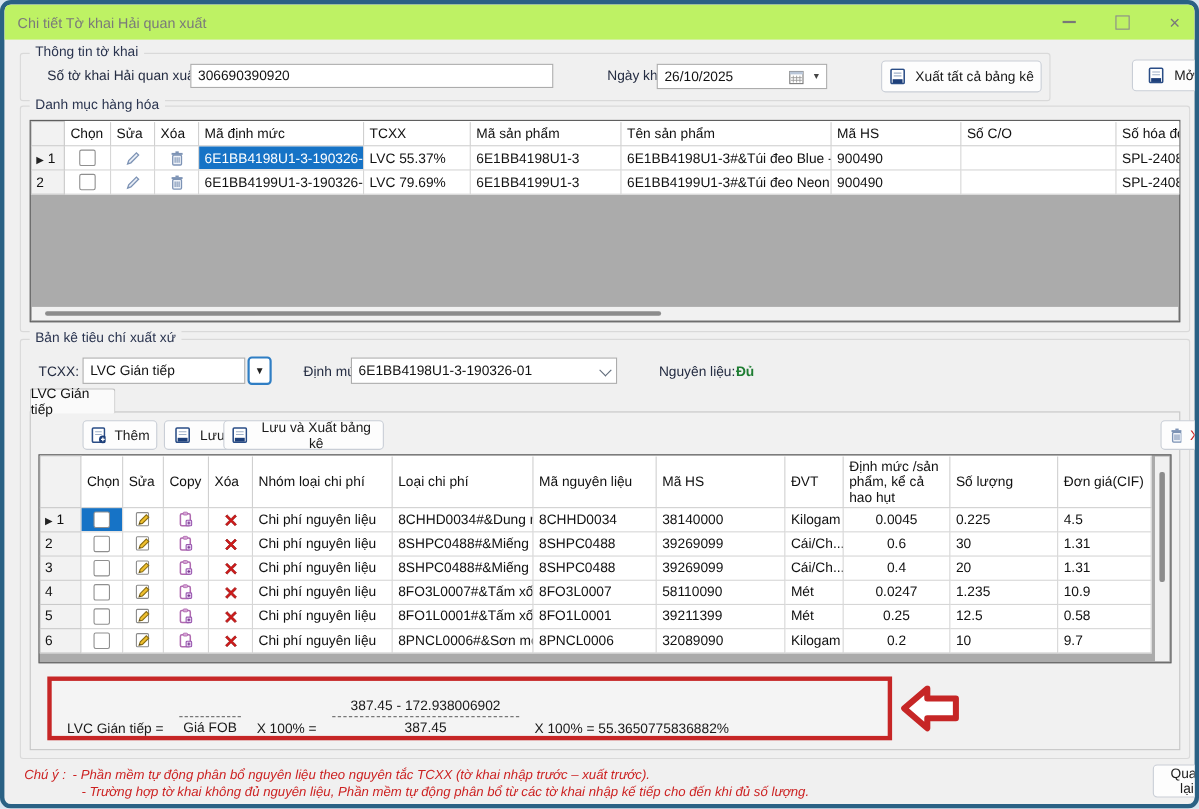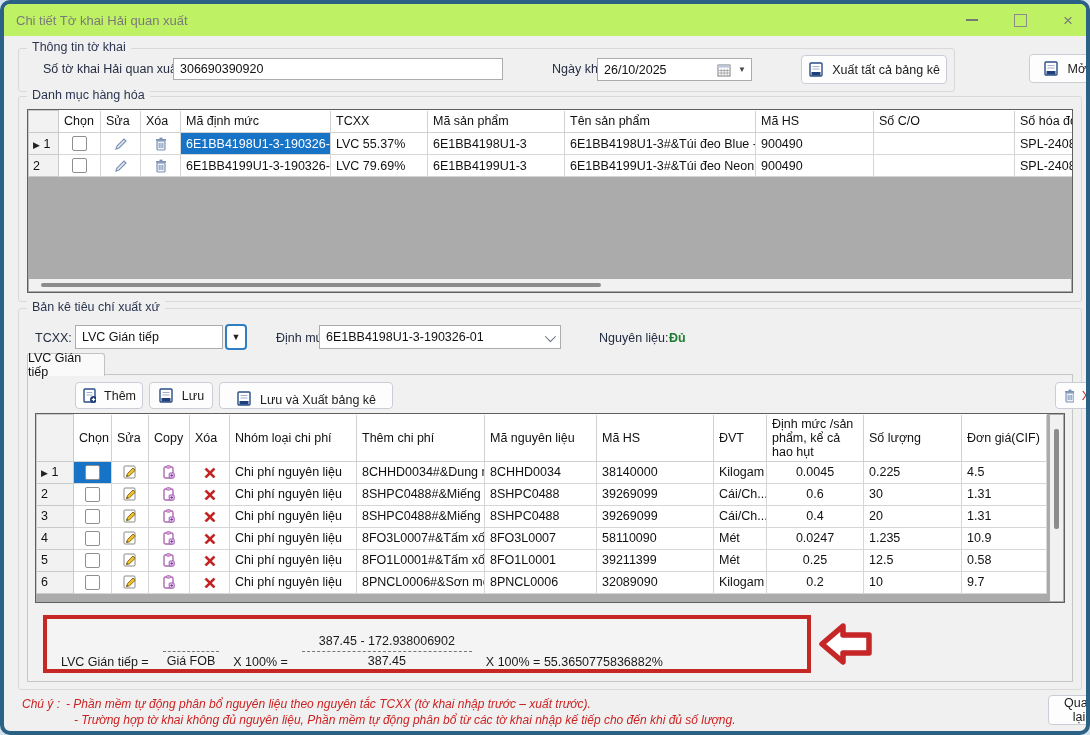--- a/index.html
+++ b/index.html
@@ -267,21 +267,21 @@
           <use href="#ic-add"></use>
         </svg>
       <span>Thêm</span>
     </button>
     <button class="btn" style="position:absolute;left:90px;top:73px;width:64px;height:27px;">
       <svg class="icon-svg" width="16" height="16">
           <use href="#ic-export"></use>
         </svg>
       <span>Lưu</span>
     </button>
-    <button class="btn" style="position:absolute;left:160px;top:73px;width:174px;height:27px;align-items:flex-end;">
+    <button class="btn" style="position:absolute;left:144px;top:73px;width:146px;height:27px;">
       <svg class="icon-svg" width="16" height="16">
           <use href="#ic-export"></use>
         </svg>
       <span>Lưu và Xuất bảng kê</span>
     </button>
     <button class="btn" style="position:absolute;left:996px;top:73px;width:56px;height:27px;">
       <svg class="icon-svg" width="15" height="15">
           <use href="#ic-trash-red"></use>
         </svg>
       <span class="red-text">Xóa</span>
@@ -305,21 +305,21 @@
             <col style="width:85px">
         </colgroup>
         <tbody>
             <tr style="height:46px;">
           <th class="rowhead"></th>
           <th class="cell-center">Chọn</th>
           <th class="cell-center">Sửa</th>
           <th class="cell-center">Copy</th>
           <th class="cell-center">Xóa</th>
           <th>Nhóm loại chi phí</th>
-          <th>Thêm chi phí</th>
+          <th>Loại chi phí</th>
           <th style="white-space:normal;">Mã nguyên liệu</th>
           <th>Mã HS</th>
           <th>ĐVT</th>
           <th style="white-space:normal;line-height:14px;">Định mức /sản phẩm, kể cả hao hụt</th>
           <th>Số lượng</th>
           <th>Đơn giá(CIF)</th>
         </tr>
         <tr style="height:22px;">
           <td class="rowhead"><span class="row-ind">▶</span> <span>1</span></td>
           <td class="cell-center sel-cell"><span class="checkbox"></span></td>

